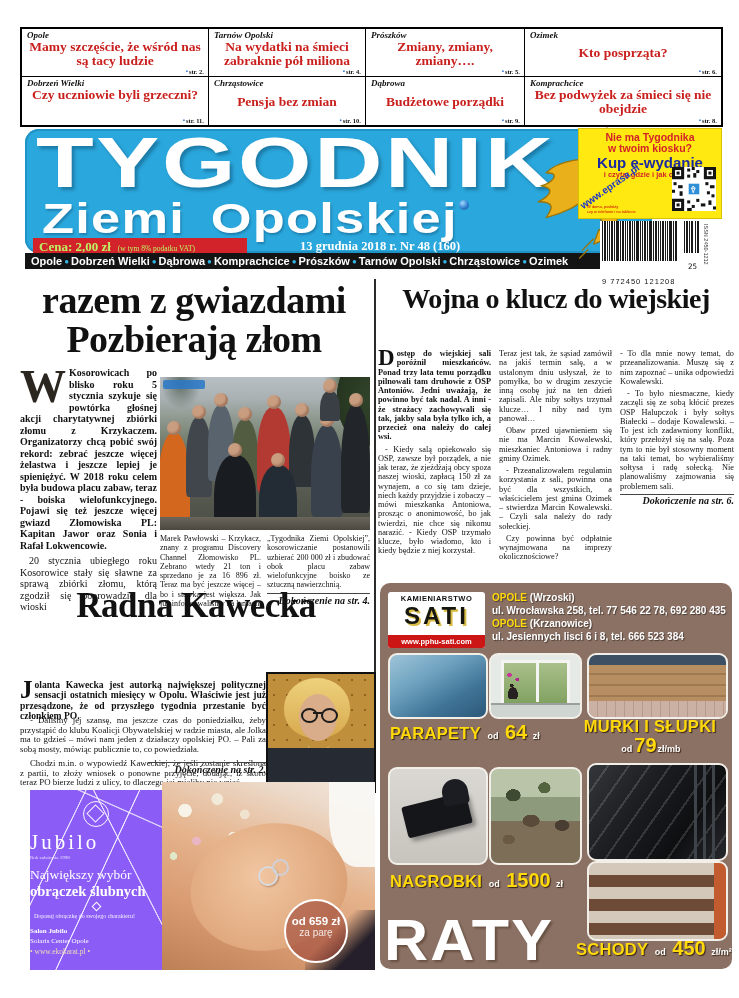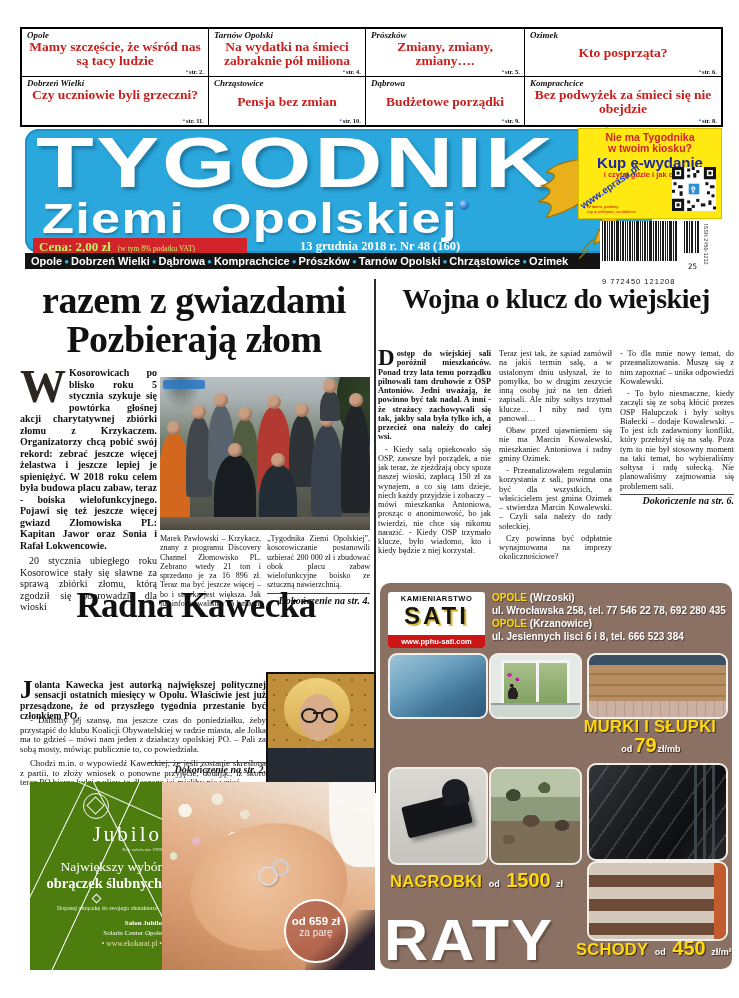--- a/index.html
+++ b/index.html
@@ -101,22 +101,22 @@
   .kp{position:absolute;left:20px;width:246px;font-size:8.8px;line-height:9.7px;text-indent:10px}
   #kp2{top:716px}
   #kp3{top:7px;position:static;margin-top:4px}
   #kcont{left:148px;top:759px;width:118px}
   #photo-kaw{left:266px;top:672px;width:106px;height:117px;border:2px solid #101010;overflow:hidden;
        background:#c08f3c;background-image:radial-gradient(2.5px 3.5px at 6px 6px,#8f641f 40%,rgba(0,0,0,0) 41%);
        background-size:13px 15px}
 
   
   #jubilo{left:30px;top:782px;width:345px;height:188px;overflow:hidden}
-  #jub-panel{position:absolute;left:0;top:0;width:132px;height:188px;background:#4d7c0f;
-     color:#fff;text-align:right;font-family:"Liberation Serif",serif}
+  #jub-panel{position:absolute;left:0;top:8px;width:132px;height:188px;background:#8b5cf6;
+     color:#fff;text-align:left;font-family:"Liberation Serif",serif}
   #jub-panel::before{content:"";position:absolute;inset:0;background:
      linear-gradient(115deg,rgba(0,0,0,0) 49.5%,rgba(255,255,255,.85) 49.8%,rgba(255,255,255,.85) 50.1%,rgba(0,0,0,0) 50.4%),
      linear-gradient(63deg,rgba(0,0,0,0) 69.5%,rgba(255,255,255,.8) 69.8%,rgba(255,255,255,.8) 70.1%,rgba(0,0,0,0) 70.4%),
      linear-gradient(296deg,rgba(0,0,0,0) 74.5%,rgba(255,255,255,.8) 74.8%,rgba(255,255,255,.8) 75.1%,rgba(0,0,0,0) 75.4%),
      linear-gradient(24deg,rgba(0,0,0,0) 84.5%,rgba(255,255,255,.7) 84.8%,rgba(255,255,255,.7) 85.1%,rgba(0,0,0,0) 85.4%)}
   .jring{position:absolute;left:53px;top:11px;width:24px;height:24px;border:1.5px solid rgba(255,255,255,.95);
          border-radius:50%}
   .jring::after{content:"";position:absolute;left:5px;top:5px;width:11px;height:11px;
          border:1px solid rgba(255,255,255,.9);transform:rotate(45deg)}
   .jbrand{position:absolute;left:0;top:40px;width:132px;font-size:21px;letter-spacing:3px;font-weight:normal}
@@ -505,20 +505,26 @@
 
   <div class="sph ph-granite" style="left:8px;top:70px;width:96px;height:62px"></div>
   <div class="sph ph-window" style="left:109px;top:70px;width:89px;height:62px">
     <i class="view ni"></i>
     <i class="bar ni"></i>
     <i class="orchid ni"></i>
     <i class="sill ni"></i>
   </div>
   <div class="sph ph-wall" style="left:207px;top:70px;width:137px;height:62px"></div>
 
+  <div class="slabel" style="left:10px;top:138px">
+    <span class="sname">PARAPETY</span>
+    <span class="sod">od</span>
+    <span class="sprice">64</span>
+    <span class="sunit">zł</span>
+  </div>
   <div class="slabel center" style="left:196px;top:134px;width:148px">
     <div><span class="sname">MURKI I SŁUPKI</span></div>
     <div style="margin-top:-2px"><span class="sod">od</span><span class="sprice">79</span><span class="sunit">zł/mb</span></div>
   </div>
 
   <div class="sph ph-grave" style="left:8px;top:184px;width:96px;height:94px">
     <i class="mon ni"></i>
     <i class="hs ni"></i>
   </div>
   <div class="sph ph-cem" style="left:109px;top:184px;width:89px;height:94px"></div>

